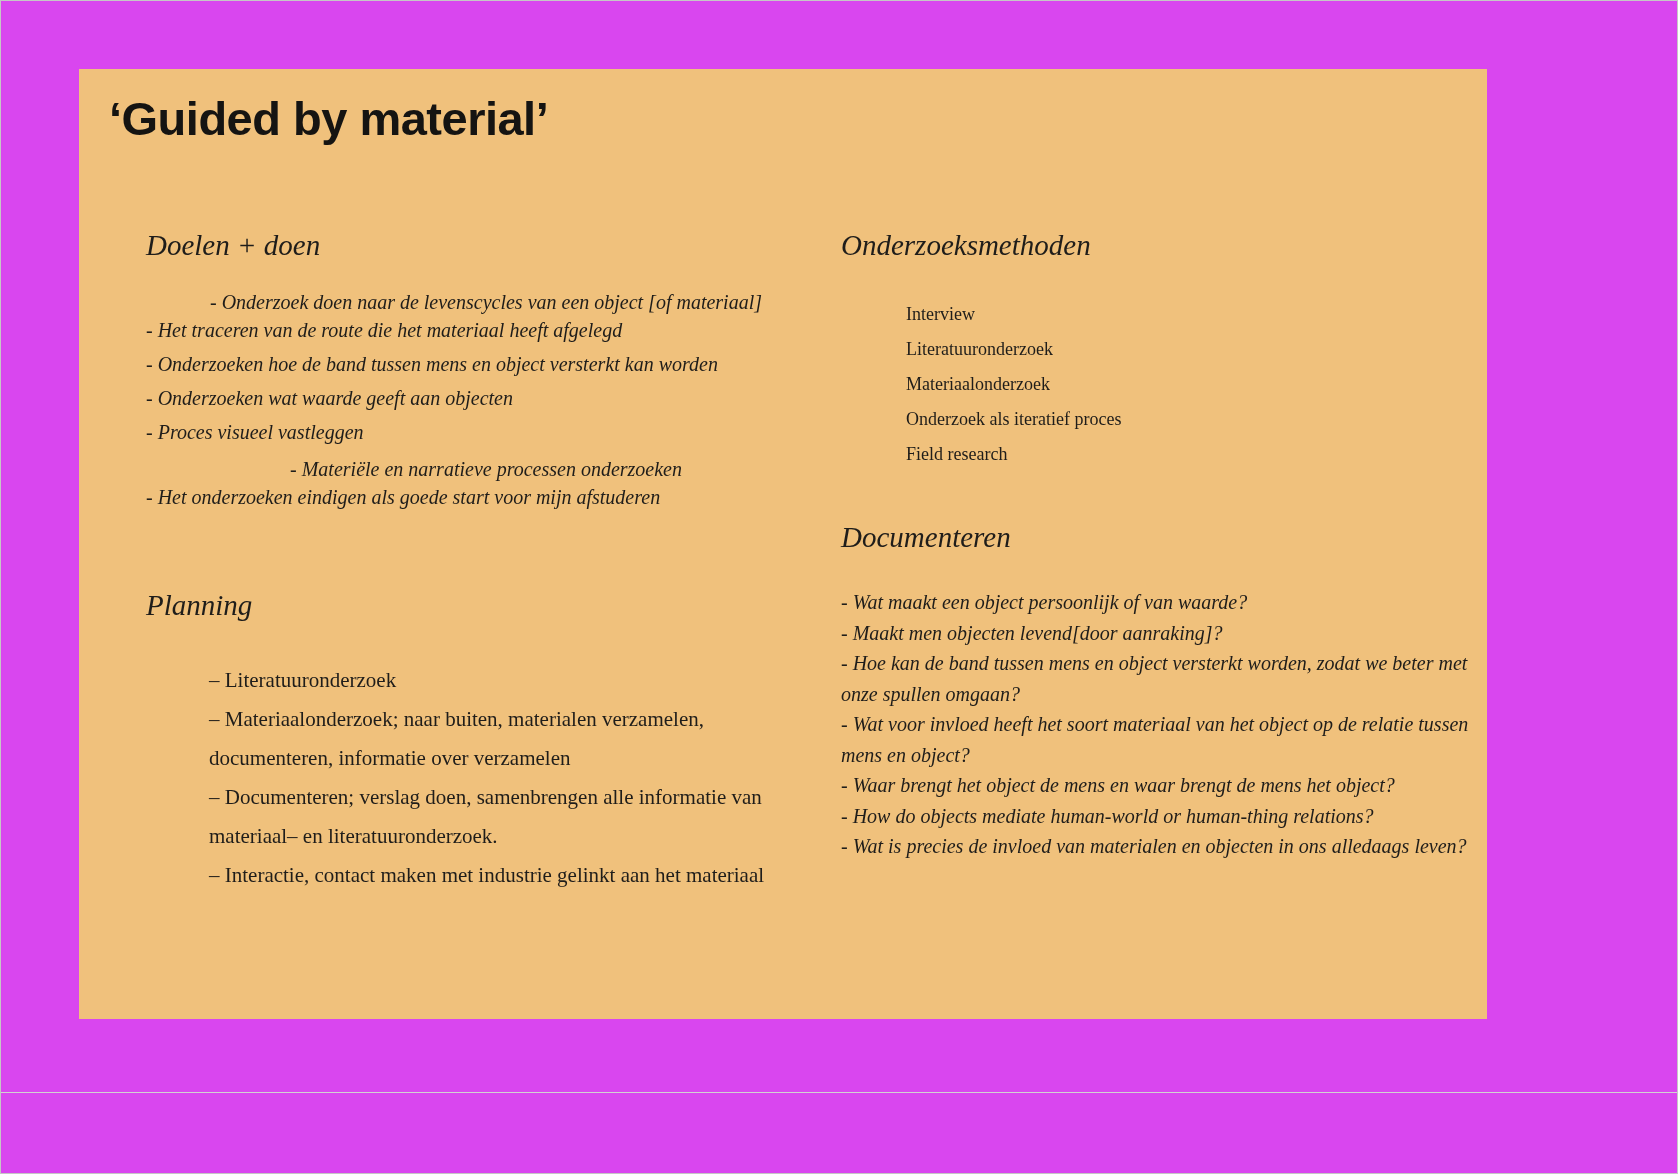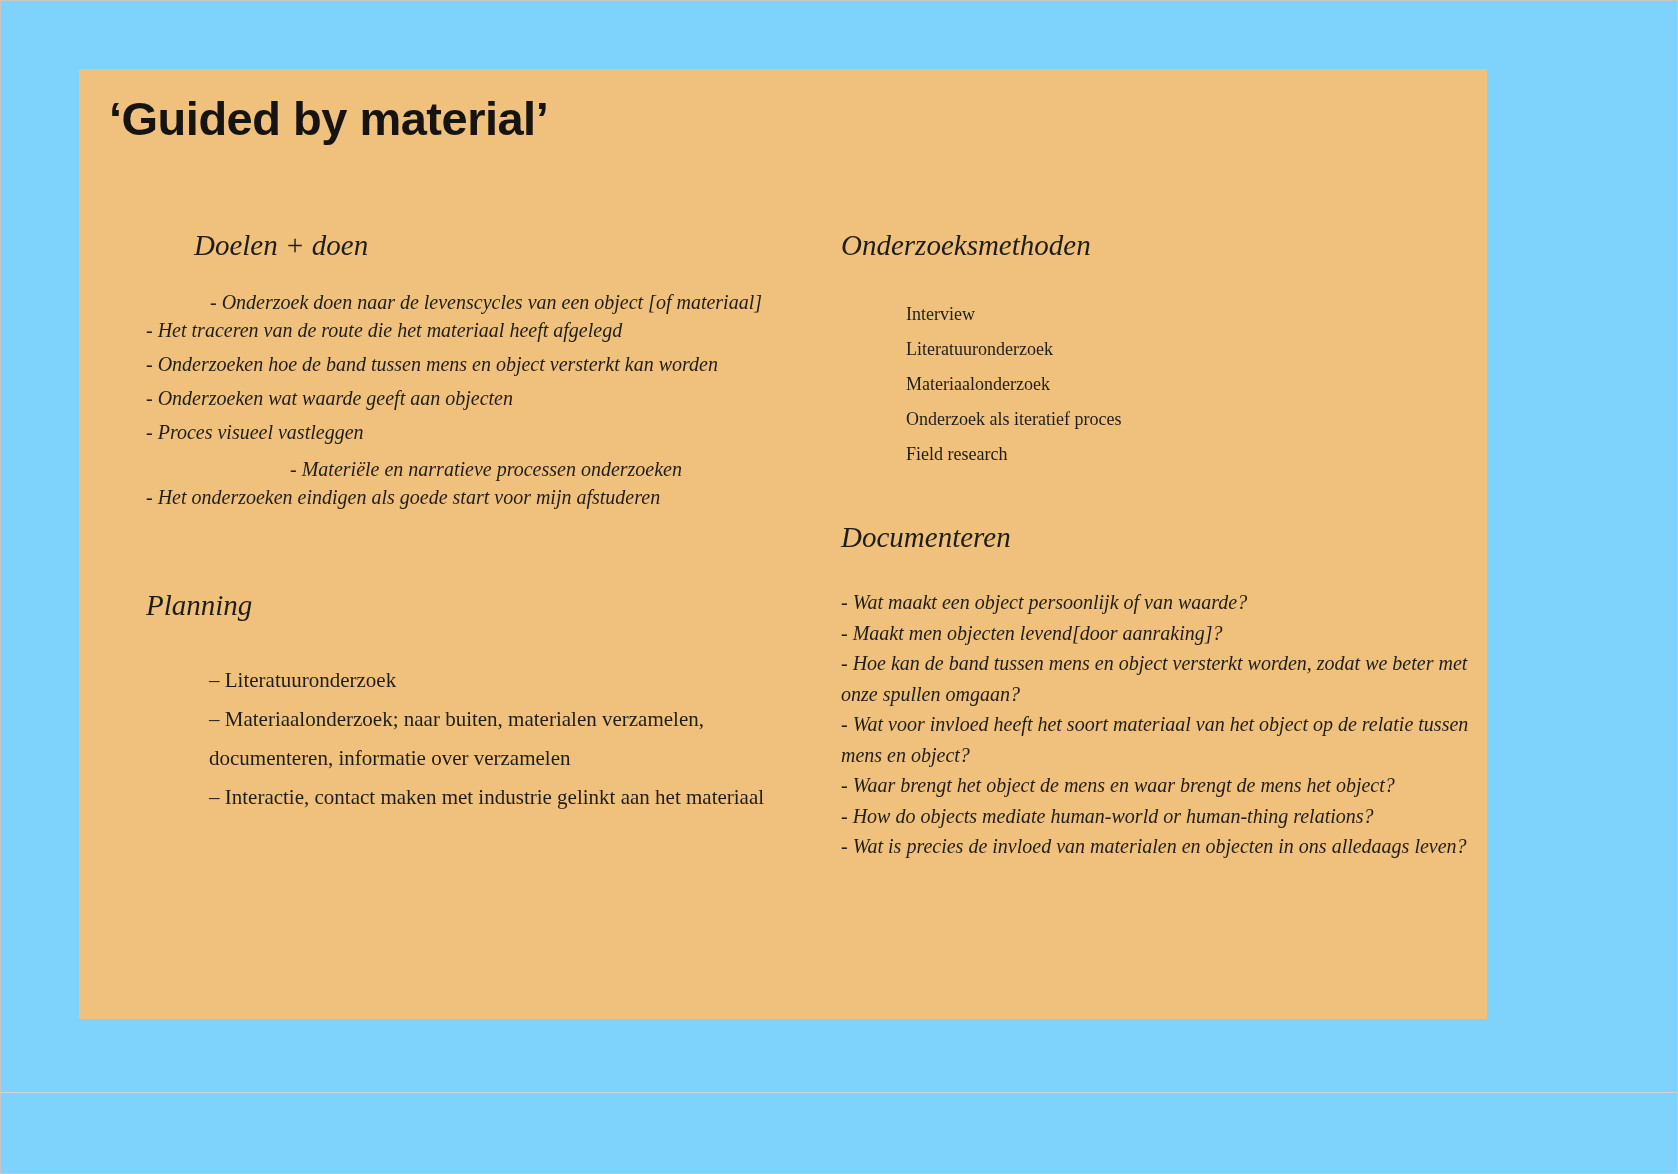--- a/index.html
+++ b/index.html
@@ -4,21 +4,21 @@
 <style>
   html, body {
     margin: 0;
     padding: 0;
     background: #ffffff;
   }
   #page {
     position: relative;
     width: 1678px;
     height: 1174px;
-    background: #7dd3fc;
+    background: #d946ef;
     border: 1px solid #c6c6c6;
     box-sizing: border-box;
     overflow: hidden;
     font-family: "Liberation Serif", serif;
     color: #1f1d1a;
   }
   #canvas {
     position: absolute;
     left: 78px;
     top: 68px;
@@ -89,37 +89,38 @@
 </style>
 </head>
 <body>
 
 <div id="page" style="color: rgb(31, 29, 26);">
 
   <div id="canvas" style="background: rgb(240, 193, 124);">
 
     <div class="abs page-title">‘Guided by material’</div>
 
-    <div class="abs section-heading" style="left:67px; top:160px;margin-left:48px;">Doelen + doen</div>
+    <div class="abs section-heading" style="left:67px; top:160px;">Doelen + doen</div>
 
     <div class="abs doelen-list">
       <div class="list-item tight">- Onderzoek doen naar de levenscycles van een object [of materiaal]</div>
       <div class="list-item">- Het traceren van de route die het materiaal heeft afgelegd</div>
       <div class="list-item">- Onderzoeken hoe de band tussen mens en object versterkt kan worden</div>
       <div class="list-item">- Onderzoeken wat waarde geeft aan objecten</div>
       <div class="list-item loose">- Proces visueel vastleggen</div>
       <div class="list-item tight">- Materiële en narratieve processen onderzoeken</div>
       <div class="list-item">- Het onderzoeken eindigen als goede start voor mijn afstuderen</div>
     </div>
 
     <div class="abs section-heading" style="left:67px; top:520px;">Planning</div>
 
     <div class="abs planning-list">
       <div class="list-item">– Literatuuronderzoek</div>
       <div class="list-item">– Materiaalonderzoek; naar buiten, materialen verzamelen, documenteren, informatie over verzamelen</div>
+      <div class="list-item">– Documenteren; verslag doen, samenbrengen alle informatie van materiaal– en literatuuronderzoek.</div>
       <div class="list-item">– Interactie, contact maken met industrie gelinkt aan het materiaal</div>
     </div>
 
     <div class="abs section-heading" style="left:762px; top:160px;">Onderzoeksmethoden</div>
 
     <div class="abs methods-list">
       <div class="list-item">Interview</div>
       <div class="list-item">Literatuuronderzoek</div>
       <div class="list-item">Materiaalonderzoek</div>
       <div class="list-item">Onderzoek als iteratief proces</div>

